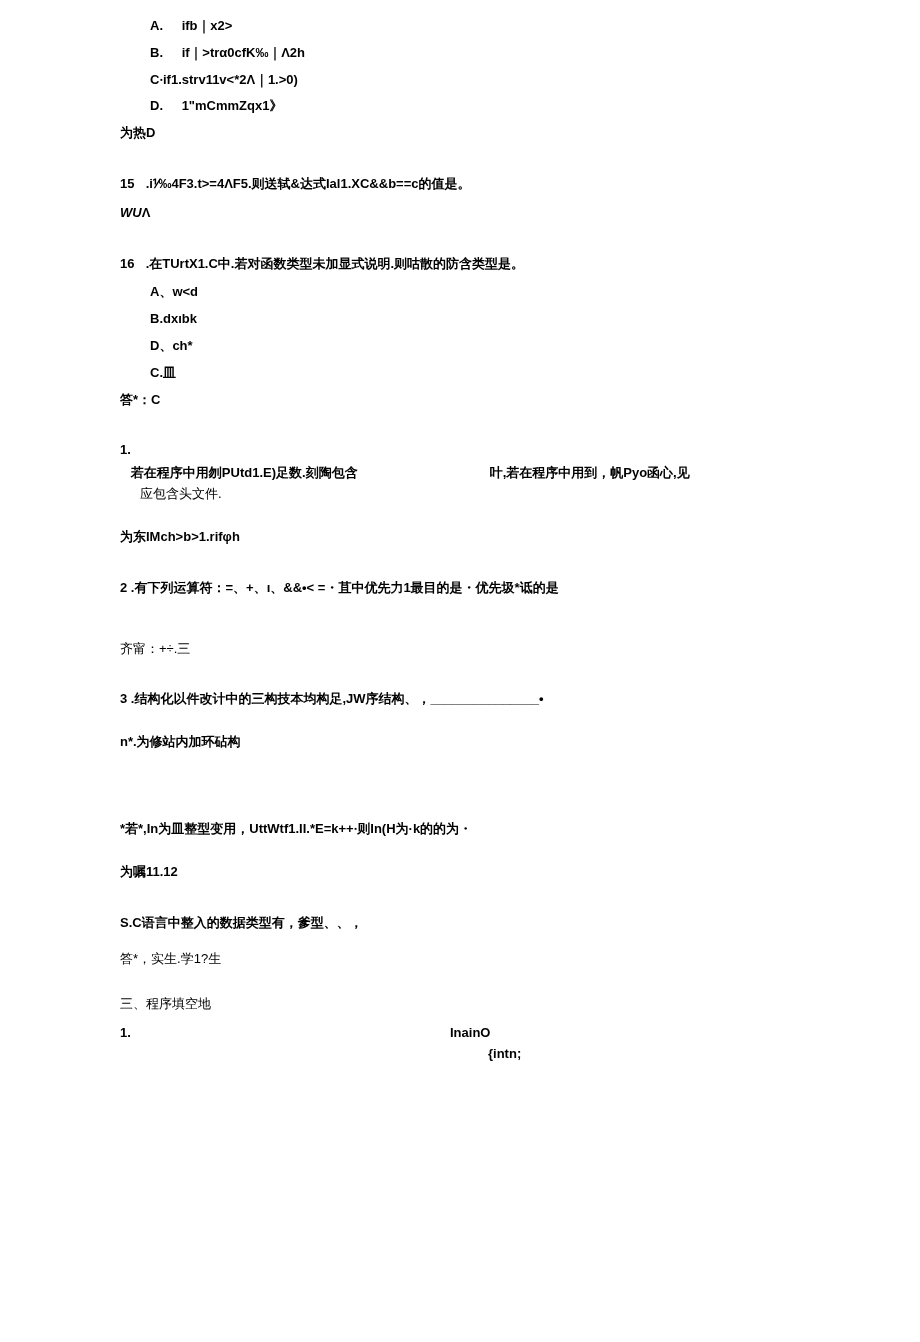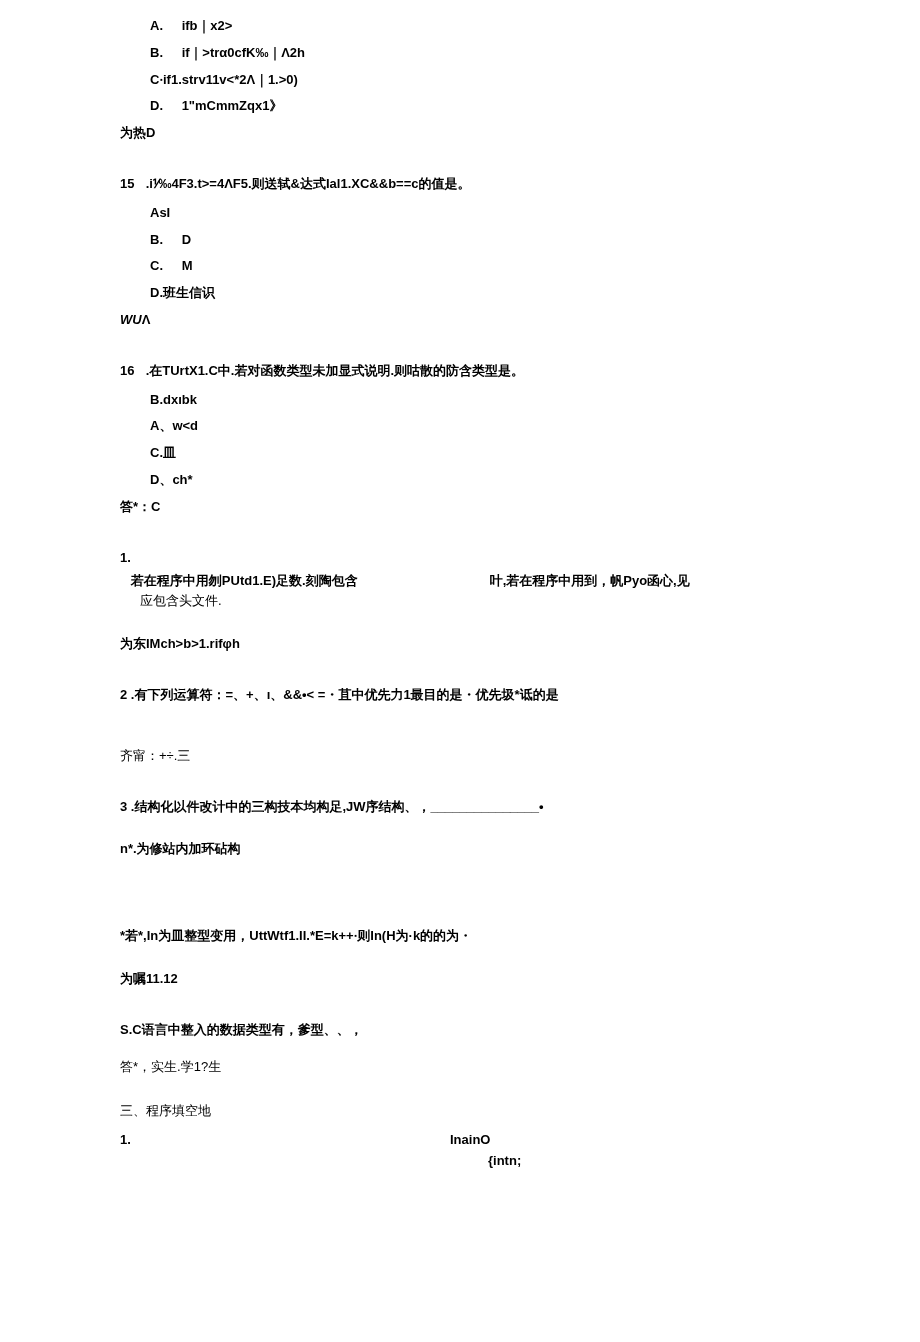--- a/index.html
+++ b/index.html
@@ -109,56 +109,40 @@
       <span class="letter">D.</span>
       <span class="text">1"mCmmZqx1》</span>
     </div>
   </div>
   <div class="answer bold">为热D</div>
 
   <div class="q-stem">
     <span class="bold num">15</span>
     <span class="bold">.i⅟‰4F3.t&gt;=4ΛF5.则送轼&amp;达式Ial1.XC&amp;&amp;b==c的值是。</span>
   </div>
-  <div class="options">
-    <div class="opt">
-      <span class="text">AsI</span>
-    </div>
-    <div class="opt">
-      <span class="letter">B.</span>
-      <span class="text">D</span>
-    </div>
-    <div class="opt">
-      <span class="letter">C.</span>
-      <span class="text">M</span>
-    </div>
-    <div class="opt">
-      <span class="text">D.班生信识</span>
-    </div>
-  </div>
   <div class="answer">
     <span class="italic-part bold">WU</span><span class="bold">Λ</span>
   </div>
 
   <div class="q-stem">
     <span class="bold num">16</span>
     <span class="bold">.在TUrtX1.C中.若对函数类型未加显式说明.则咕散的防含类型是。</span>
   </div>
   <div class="options">
     <div class="opt">
+      <span class="text">A、w&lt;d</span>
+    </div>
+    <div class="opt">
       <span class="text">B.dxıbk</span>
     </div>
     <div class="opt">
-      <span class="text">A、w&lt;d</span>
+      <span class="text">D、ch*</span>
     </div>
     <div class="opt">
       <span class="text">C.皿</span>
-    </div>
-    <div class="opt">
-      <span class="text">D、ch*</span>
     </div>
   </div>
   <div class="answer bold">答*：C</div>
 
 
   <div class="fill-q">
     <div class="main">
       <span><span class="bold">1.</span></span>
       <span class="left bold">若在程序中用刎PUtd1.E)足数.刻陶包含</span>
       <span class="right bold">叶,若在程序中用到，帆Pyo函心,见</span>

